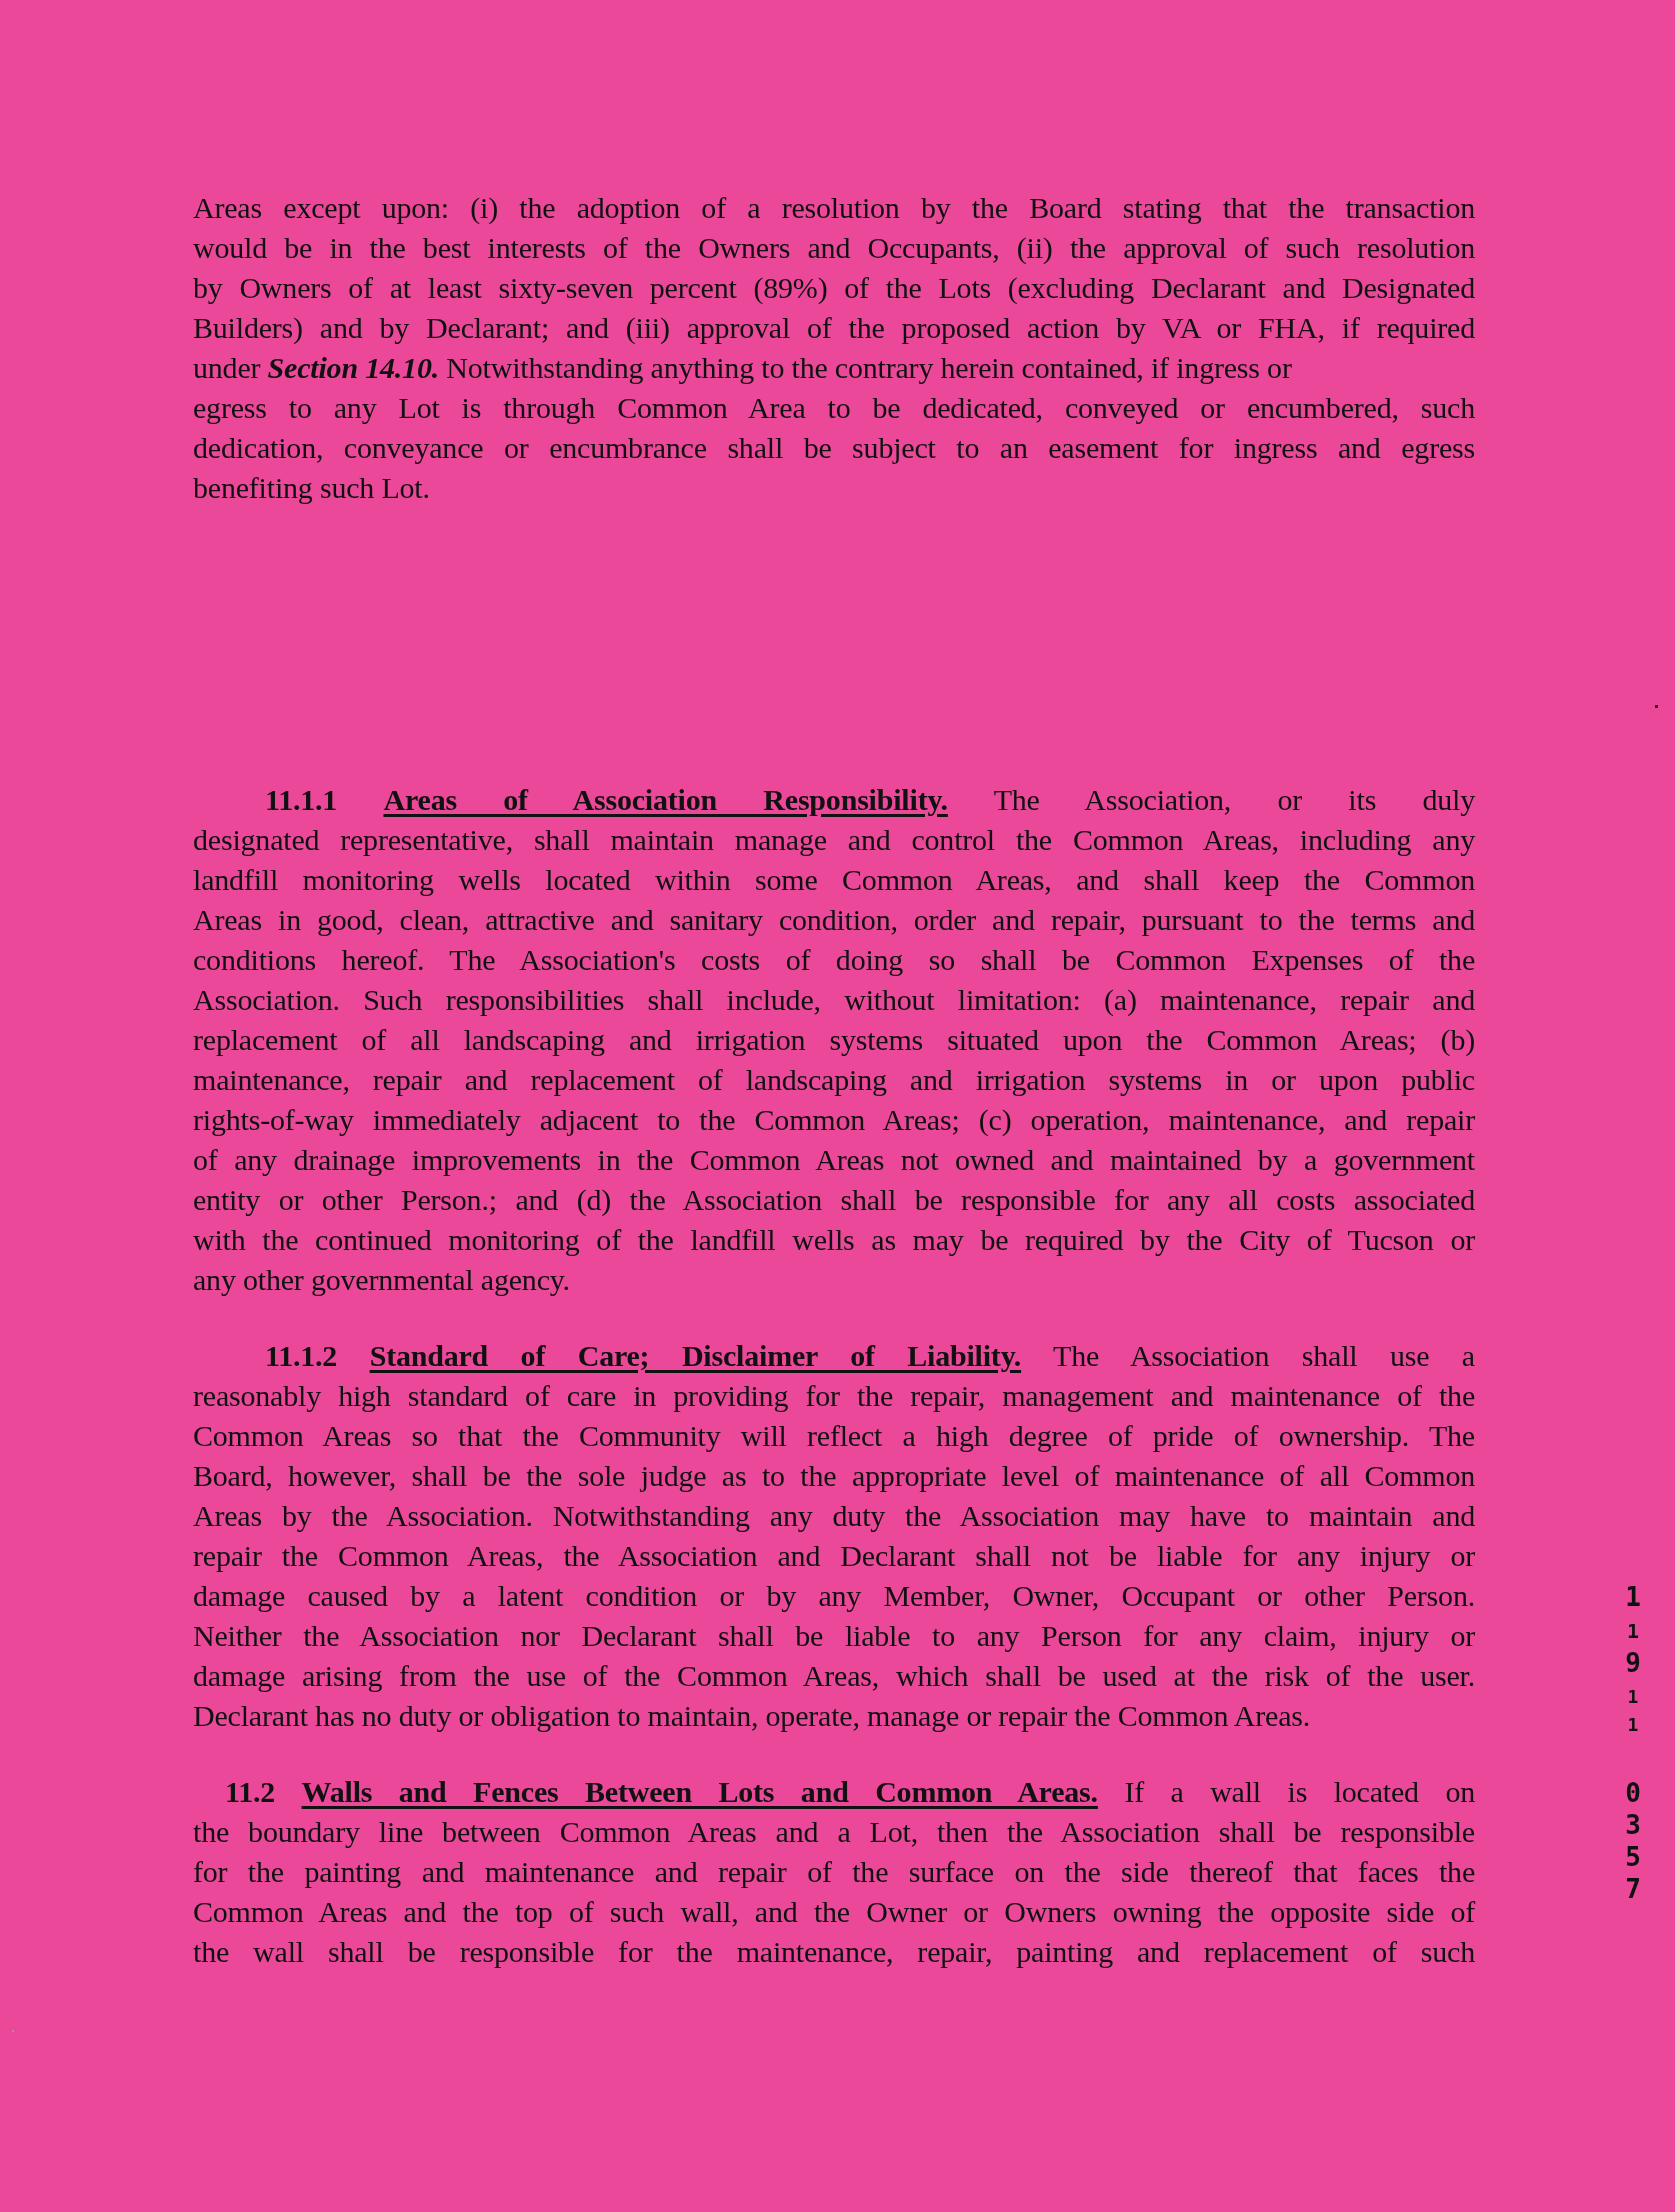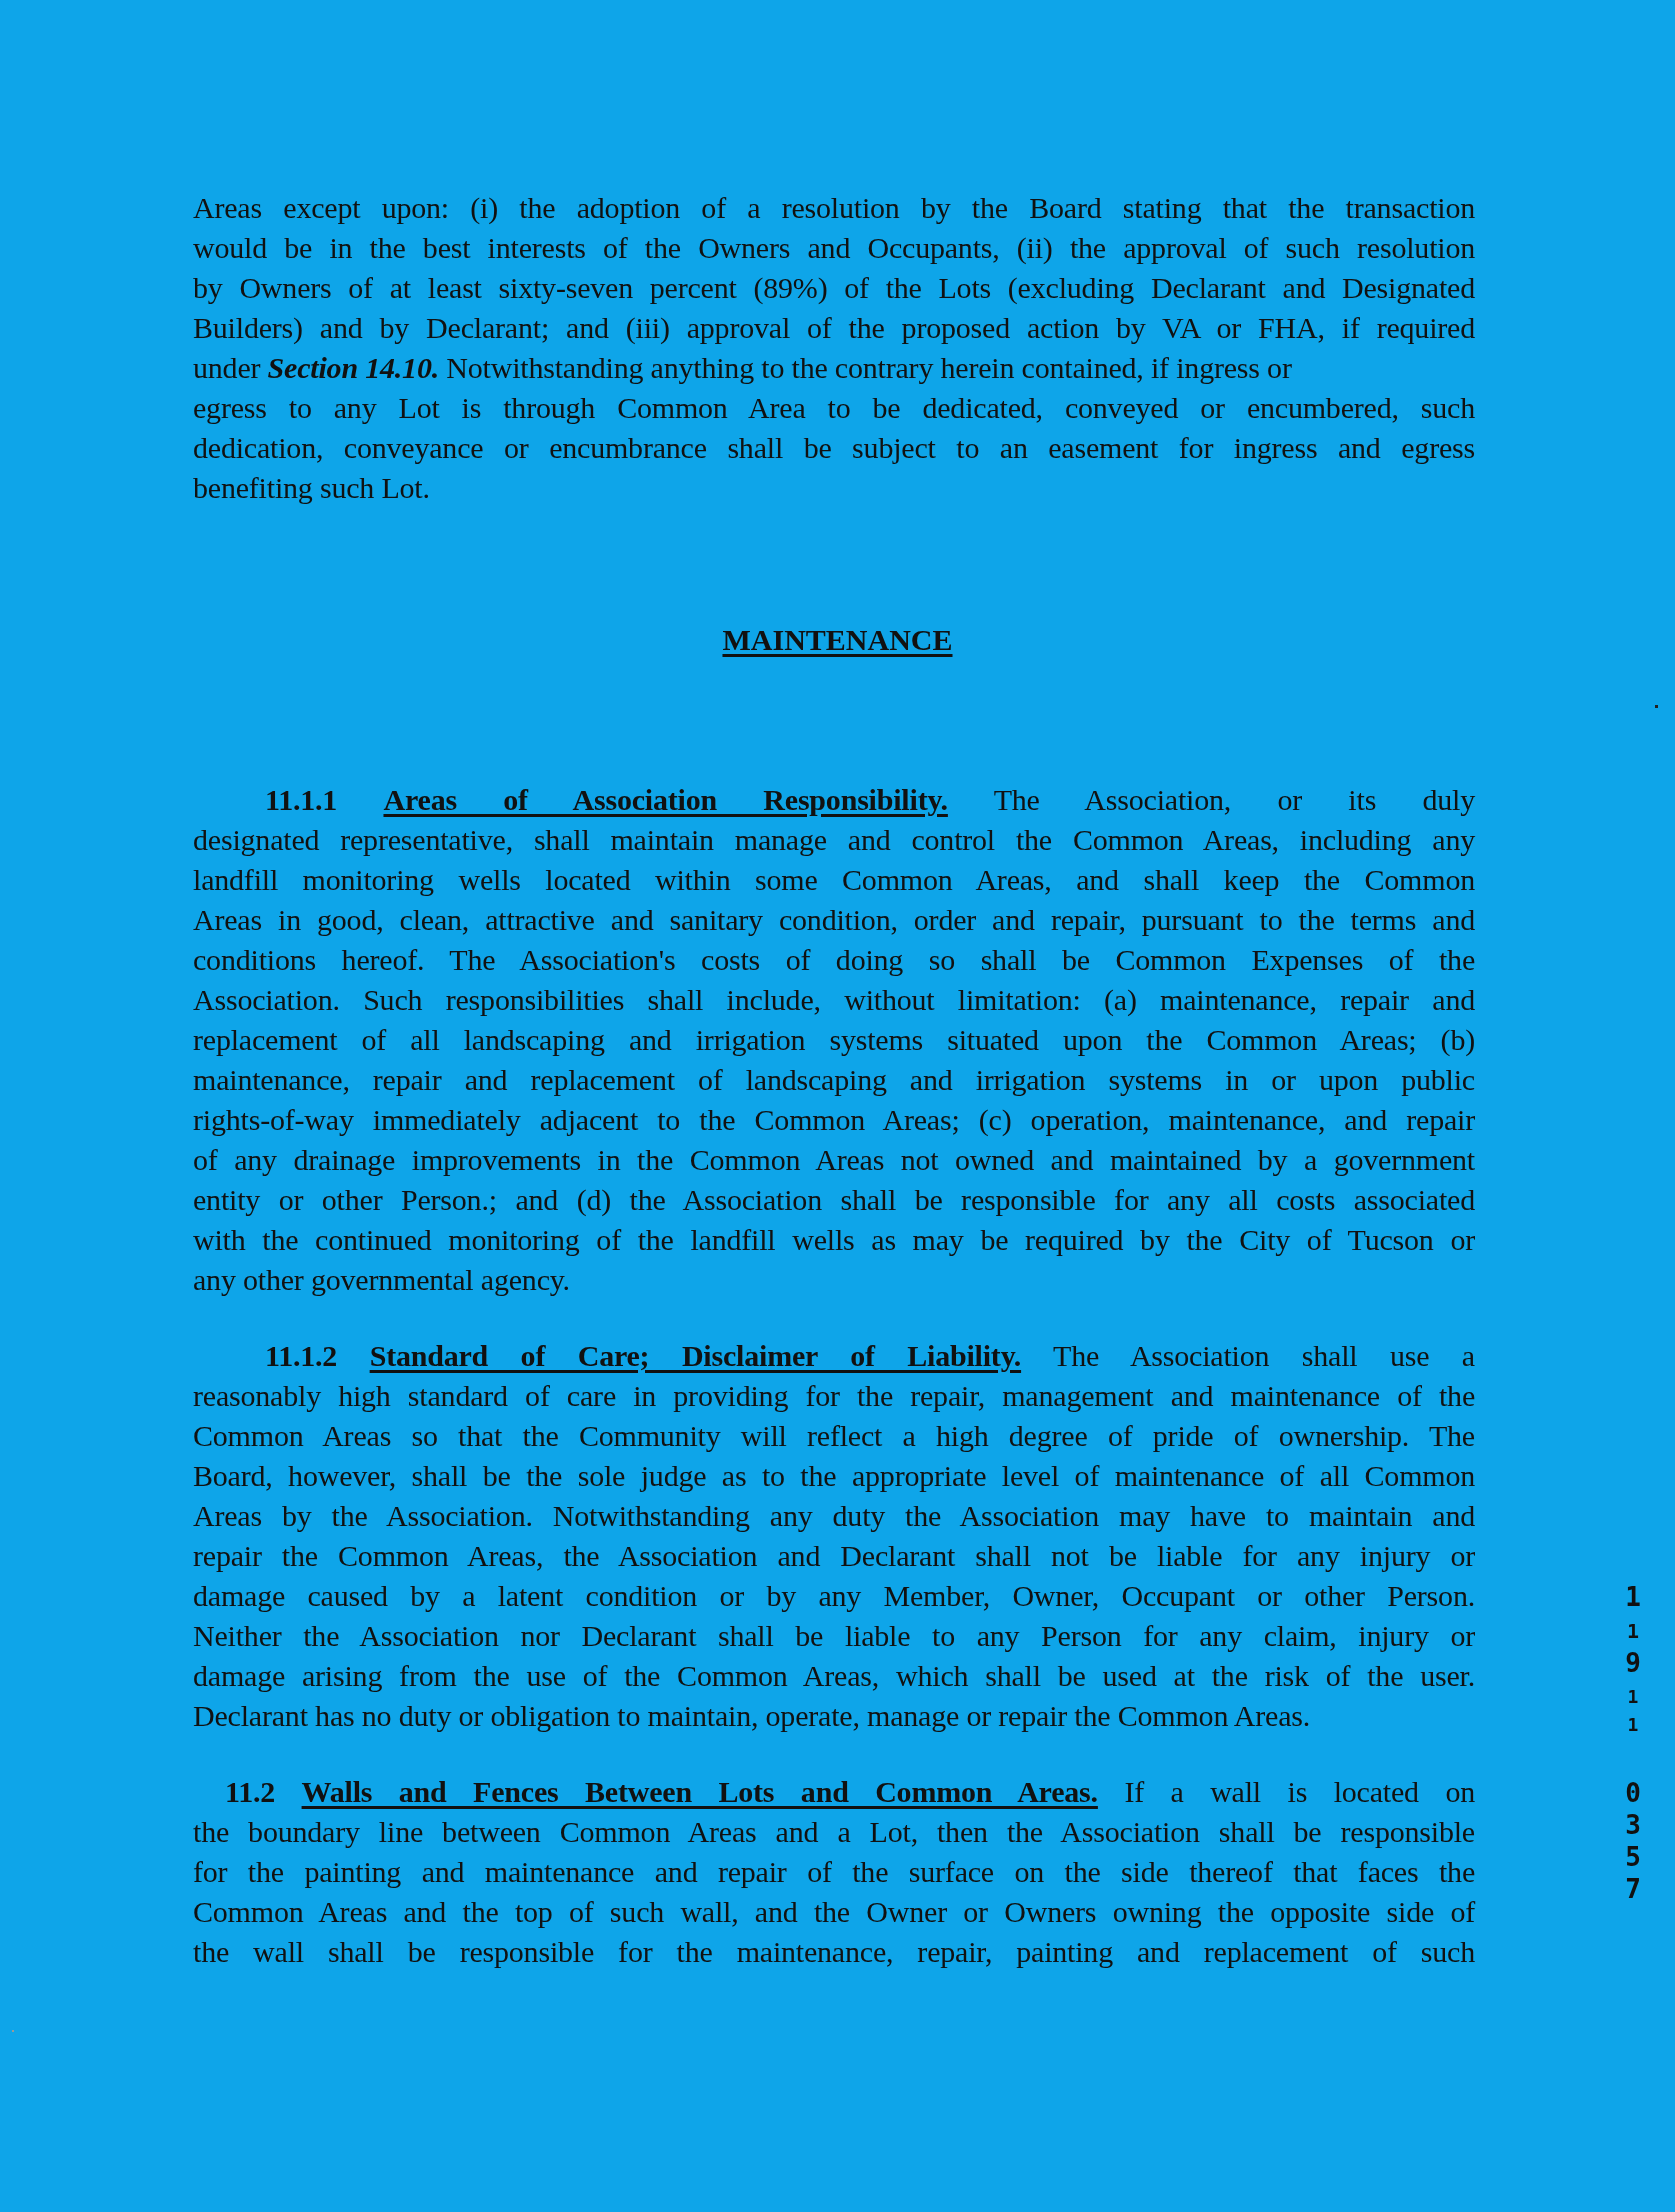--- a/index.html
+++ b/index.html
@@ -1,18 +1,18 @@
 <!DOCTYPE html>
 <html><head>
 <meta charset="utf-8">
 <style>
   html, body { margin: 0; padding: 0; background: #ffffff; }
   body { width: 1675px; height: 2212px; position: relative; overflow: hidden;
          font-family: "Liberation Serif", "DejaVu Serif", serif; color: #111; }
-  .page { position: absolute; left: 0; top: 0; width: 1675px; height: 2212px; background: #0ea5e9; }
+  .page { position: absolute; left: 0; top: 0; width: 1675px; height: 2212px; background: #ec4899; }
   .line { position: absolute; left: 193px; width: 1282px; font-size: 30px; line-height: 40px;
           white-space: nowrap; text-align: justify; text-align-last: justify; letter-spacing: -0.2px; }
   .line.last { text-align-last: left; }
   .center { position: absolute; left: 0; width: 1675px; text-align: center; font-size: 30px; font-weight: bold; }
   .u { text-decoration: underline; text-decoration-thickness: 3px; text-underline-offset: 4px; }
   .b { font-weight: bold; }
   .i { font-style: italic; font-weight: bold; }
   .heading { position: absolute; font-size: 30px; font-weight: bold; white-space: nowrap; }
   .margin-num { position: absolute; left: 1622px; width: 22px; text-align: center;
                 font-family: "DejaVu Sans Mono", monospace; font-weight: bold; font-size: 26px; line-height: 34px; }
@@ -28,21 +28,20 @@
     <div class="line" style="top:188px">Areas except upon:  (i) the adoption of a resolution by the Board stating that the transaction</div>
     <div class="line" style="top:228px">would be in the best interests of the Owners and Occupants, (ii) the approval of such resolution</div>
     <div class="line" style="top:268px">by Owners of at least sixty-seven percent (89%) of the Lots (excluding Declarant and Designated</div>
     <div class="line" style="top:308px">Builders) and by Declarant; and (iii) approval of the proposed action by VA or FHA, if required</div>
     <div class="line" style="top:348px; text-align-last:left;"><span>under </span><span class="i">Section 14.10.</span><span>  Notwithstanding anything to the contrary herein contained, if ingress or</span></div>
     <div class="line" style="top:388px">egress to any Lot is through Common Area to be dedicated, conveyed or encumbered, such</div>
     <div class="line" style="top:428px">dedication, conveyance or encumbrance shall be subject to an easement for ingress and egress</div>
     <div class="line last" style="top:468px">benefiting such Lot.</div>
   </div>
 
-  <div class="center" style="top:623px"><span class="u">MAINTENANCE</span></div>
 
 
   <div>
     <div class="line" style="top:780px; left:265px; width:1210px;"><span class="b">11.1.1</span> <span class="b u">Areas of Association Responsibility.</span><span>  The Association, or its duly</span></div>
     <div class="line" style="top:820px">designated representative, shall maintain manage and control the Common Areas, including any</div>
     <div class="line" style="top:860px">landfill monitoring wells located within some Common Areas, and shall keep the Common</div>
     <div class="line" style="top:900px">Areas in good, clean, attractive and sanitary condition, order and repair, pursuant to the terms and</div>
     <div class="line" style="top:940px">conditions hereof.  The Association's costs of doing so shall be Common Expenses of the</div>
     <div class="line" style="top:980px">Association.  Such responsibilities shall include, without limitation:  (a) maintenance, repair and</div>
     <div class="line" style="top:1020px">replacement of all landscaping and irrigation systems situated upon the Common Areas; (b)</div>

